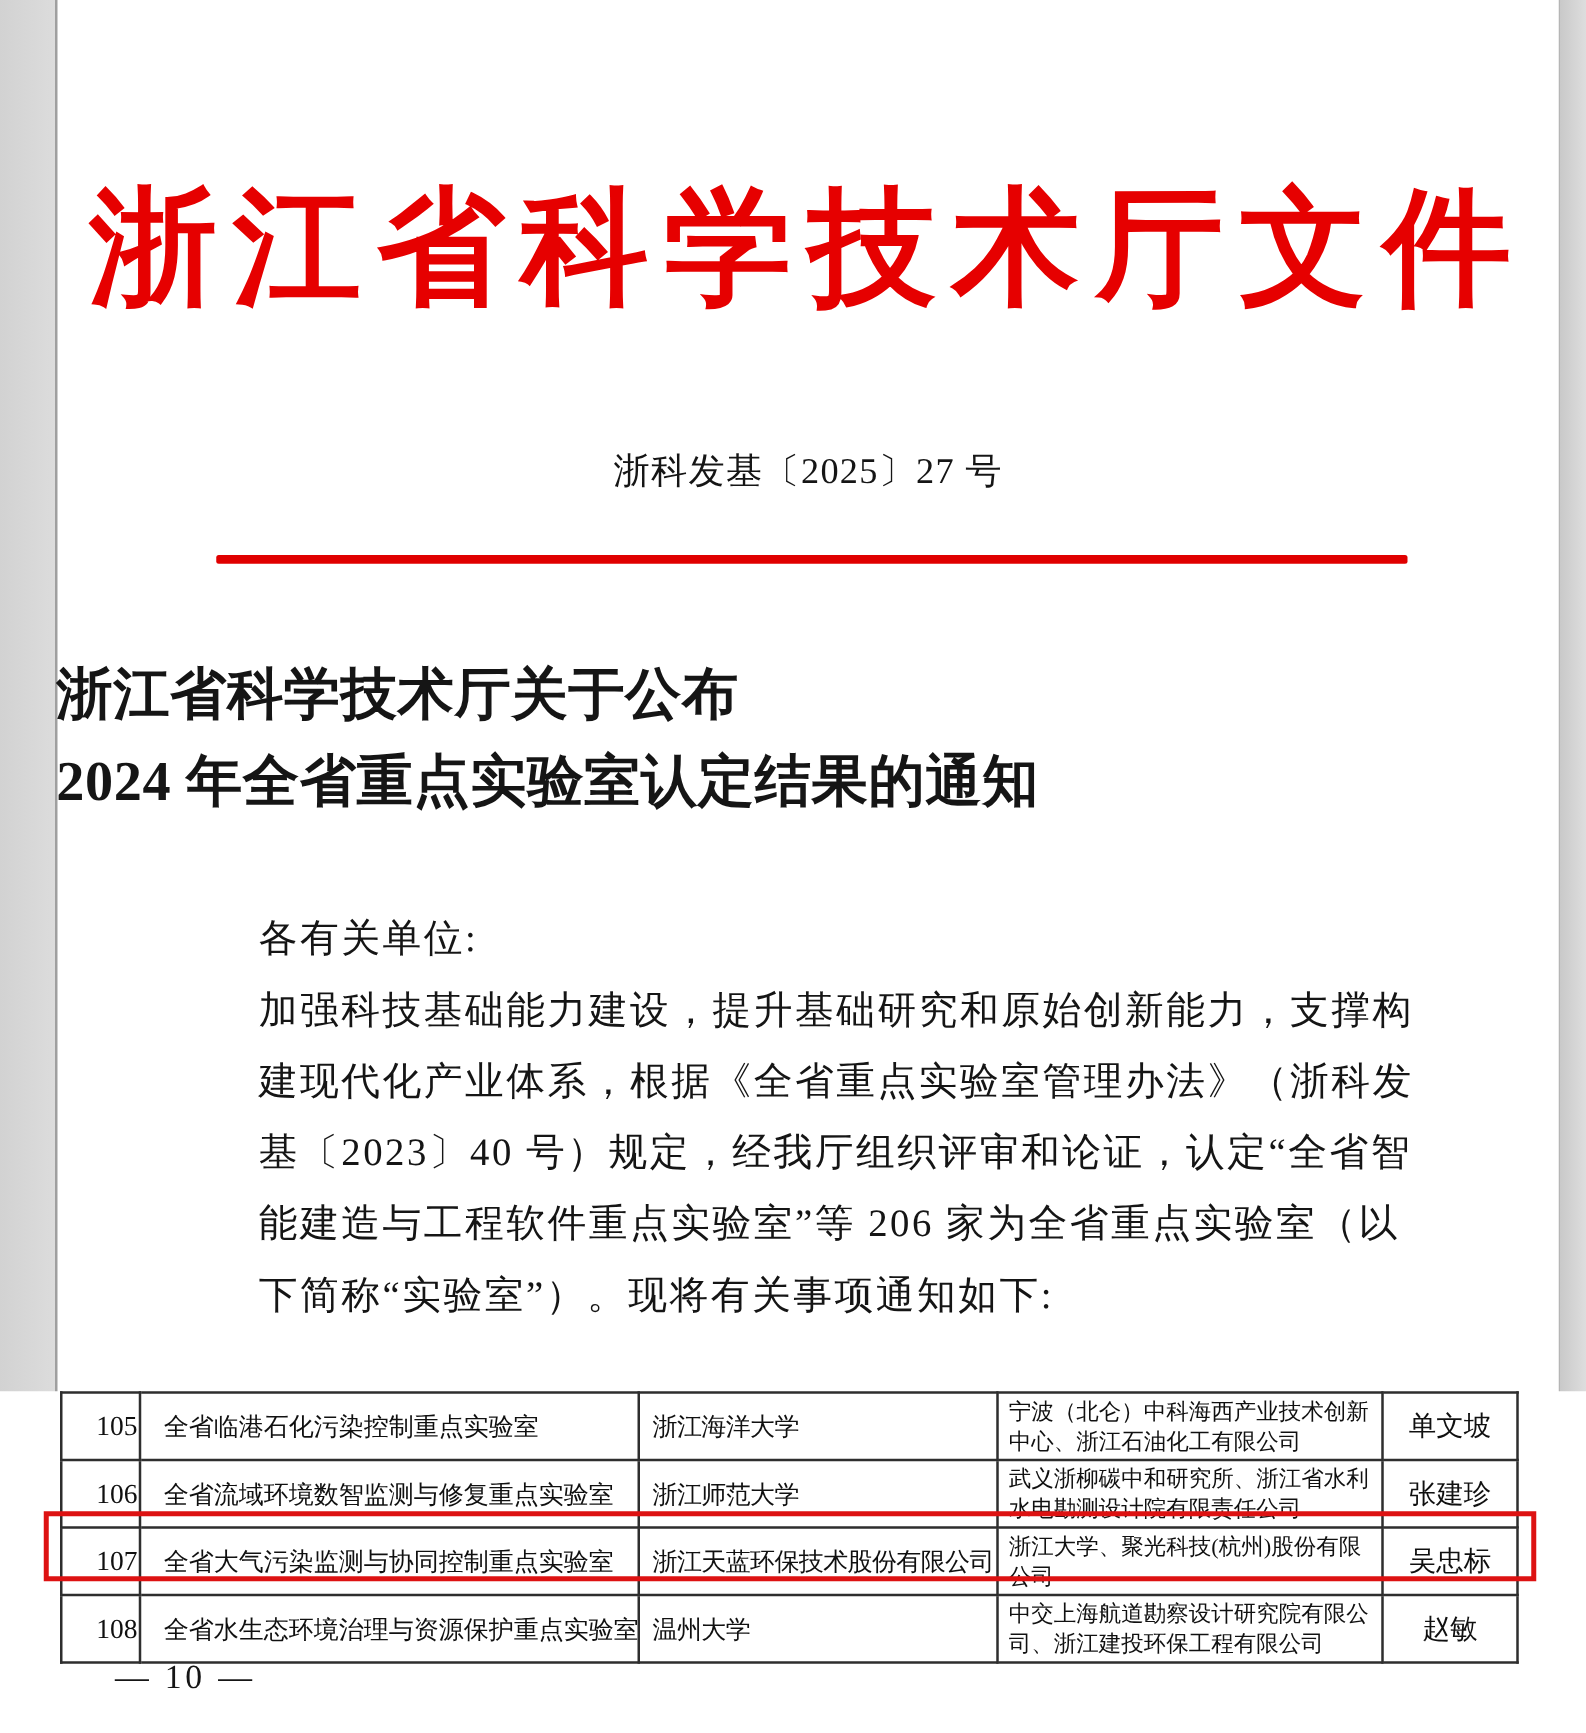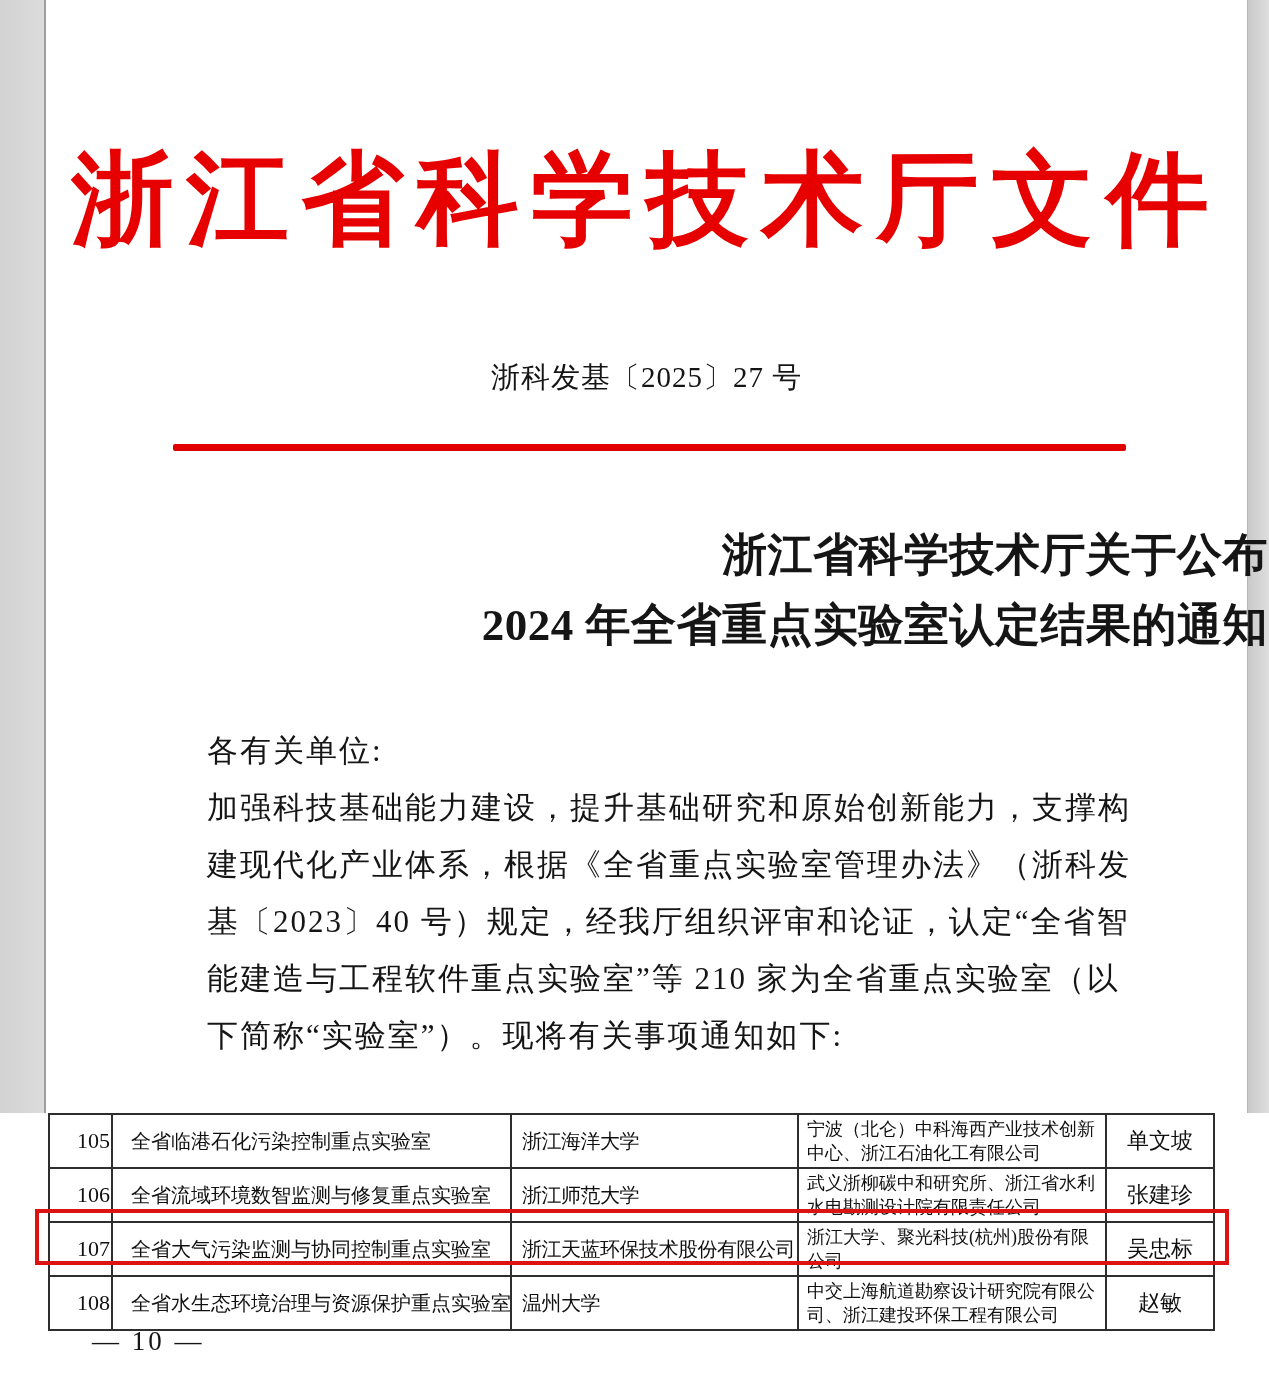--- a/index.html
+++ b/index.html
@@ -36,25 +36,24 @@
     text-align:center;
     font-size:29px;line-height:50px;
     letter-spacing:1px;
   }
   .red-rule{
     position:absolute;top:444px;left:173px;width:953px;height:7px;
     border-radius:2px;
   }
   .notice-title{
     position:absolute;top:520px;left:45px;width:1203px;
-    text-align:right;
+    text-align:left;
     font-weight:bold;
     font-size:45px;line-height:70px;
     letter-spacing:0.5px;
-    padding-left:20px;
   }
   .salutation{
     position:absolute;top:722px;left:207px;
     font-size:31px;line-height:57px;
     letter-spacing:2px;
     white-space:nowrap;
   }
   .body-par{
     position:absolute;top:779px;left:207px;width:910px;
   }
@@ -117,21 +116,21 @@
     <div>浙江省科学技术厅关于公布</div>
     <div>2024 年全省重点实验室认定结果的通知</div>
   </div>
 
   <div class="salutation">各有关单位:</div>
 
   <div class="body-par">
     <div class="bline">加强科技基础能力建设，提升基础研究和原始创新能力，支撑构</div>
     <div class="bline">建现代化产业体系，根据《全省重点实验室管理办法》（浙科发</div>
     <div class="bline">基〔2023〕40 号）规定，经我厅组织评审和论证，认定“全省智</div>
-    <div class="bline">能建造与工程软件重点实验室”等 210 家为全省重点实验室（以</div>
+    <div class="bline">能建造与工程软件重点实验室”等 206 家为全省重点实验室（以</div>
     <div class="bline">下简称“实验室”）。现将有关事项通知如下:</div>
   </div>
 
   <div class="table-wrap">
     <table class="labs">
       <colgroup>
         <col style="width:63px">
           <col style="width:399px">
           <col style="width:287px">
           <col style="width:308px">

